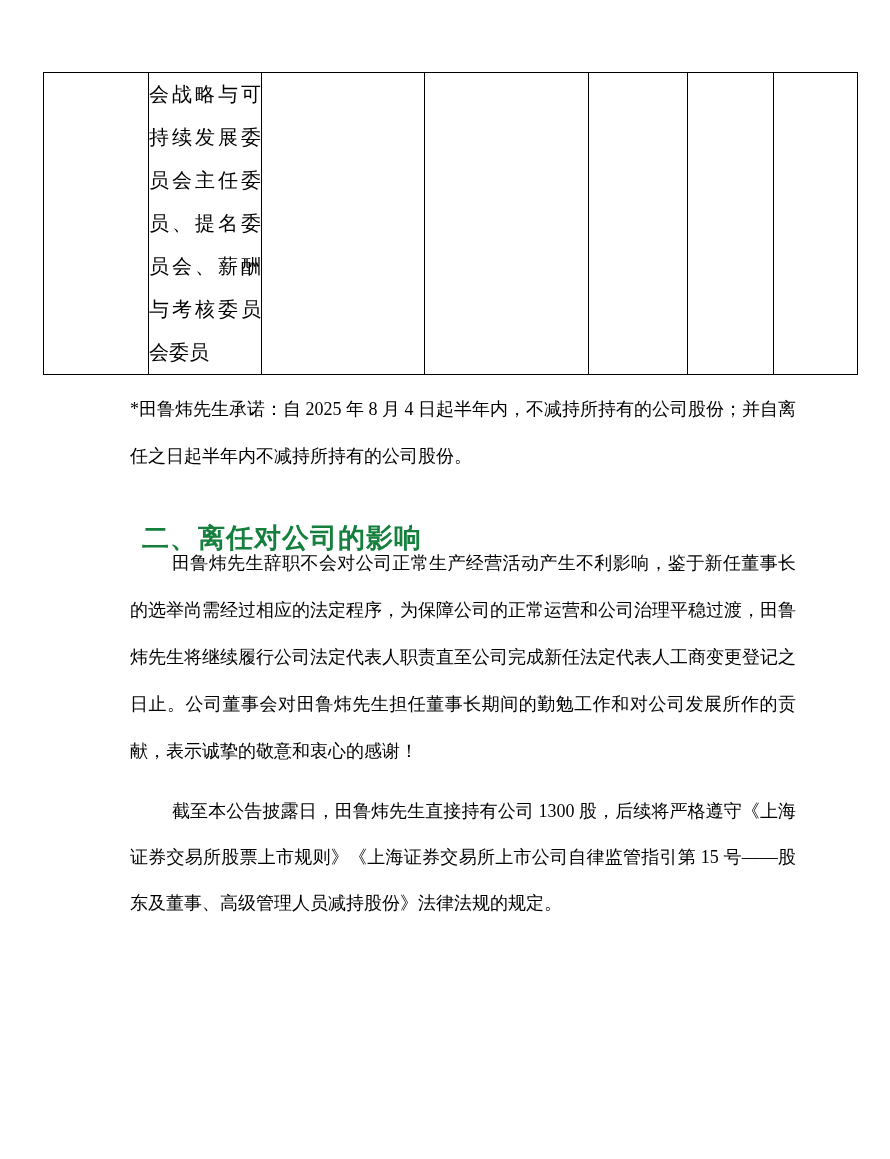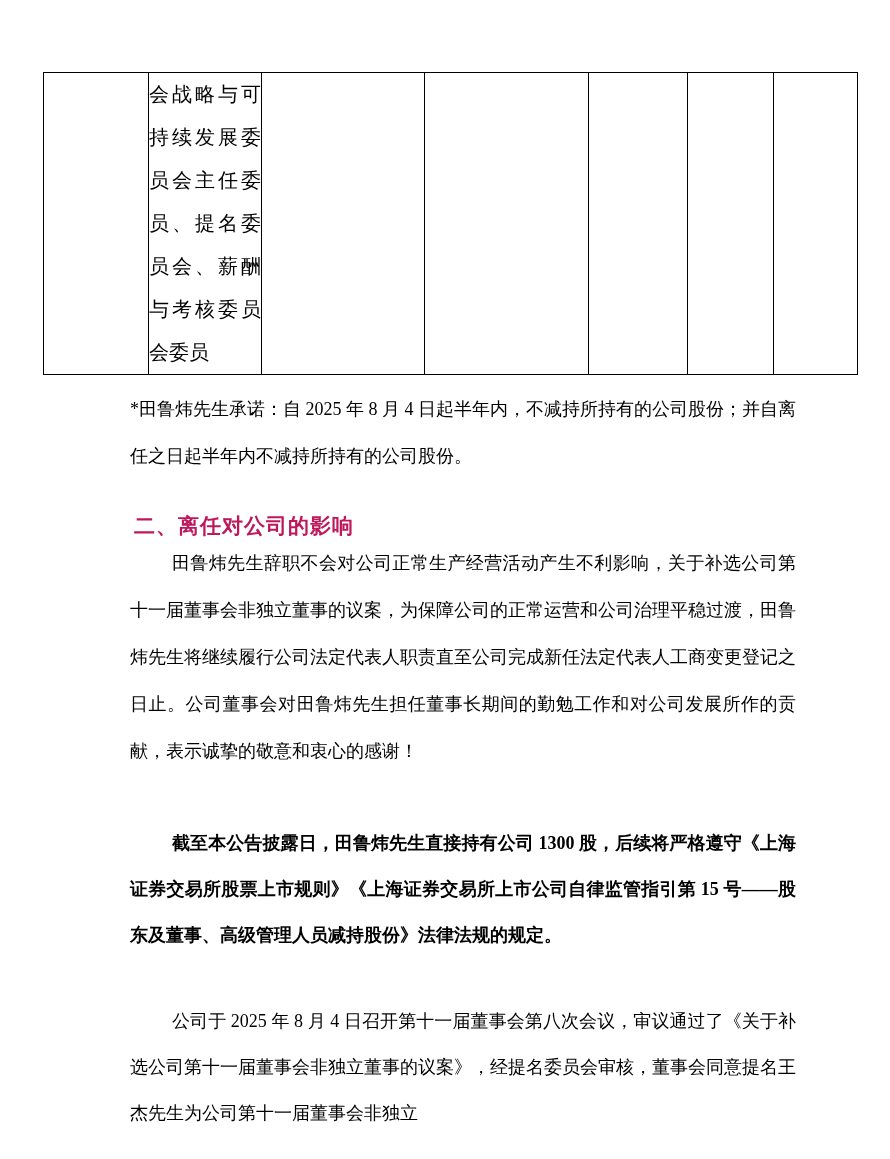--- a/index.html
+++ b/index.html
@@ -60,25 +60,25 @@
     text-align-last: left;
     word-break: break-all;
     color: #000000;
   }
   .indent { text-indent: 42px; }
   .lh46 { line-height: 46px; }
   .heading {
     position: absolute;
     left: 130px;
     width: 666px;
-    margin: 4px;
-    font-size: 21px;
+    margin: 12px;
+    font-size: 27px;
     font-weight: bold;
     font-family: "Liberation Sans", "DejaVu Sans", sans-serif;
-    color: #be185d;
+    color: #15803d;
     letter-spacing: 1px;
   }
   .note-block { }
 </style>
 </head>
 <body>
 
 <div class="page">
 
   <table class="positions">
@@ -101,20 +101,19 @@
       <td></td>
       <td></td>
     </tr>
   </tbody>
     </table>
 
   <p class="para note-block" style="top: 386px;">*田鲁炜先生承诺：自 2025 年 8 月 4 日起半年内，不减持所持有的公司股份；并自离任之日起半年内不减持所持有的公司股份。</p>
 
   <h2 class="heading" style="top: 508px;">二、离任对公司的影响</h2>
 
-  <p class="para indent" style="top: 540px;">田鲁炜先生辞职不会对公司正常生产经营活动产生不利影响，关于补选公司第十一届董事会非独立董事的议案，为保障公司的正常运营和公司治理平稳过渡，田鲁炜先生将继续履行公司法定代表人职责直至公司完成新任法定代表人工商变更登记之日止。公司董事会对田鲁炜先生担任董事长期间的勤勉工作和对公司发展所作的贡献，表示诚挚的敬意和衷心的感谢！</p>
+  <p class="para indent" style="top: 540px;">田鲁炜先生辞职不会对公司正常生产经营活动产生不利影响，鉴于新任董事长的选举尚需经过相应的法定程序，为保障公司的正常运营和公司治理平稳过渡，田鲁炜先生将继续履行公司法定代表人职责直至公司完成新任法定代表人工商变更登记之日止。公司董事会对田鲁炜先生担任董事长期间的勤勉工作和对公司发展所作的贡献，表示诚挚的敬意和衷心的感谢！</p>
 
-  <p class="para indent lh46" style="top: 820px; font-weight: bold;">截至本公告披露日，田鲁炜先生直接持有公司 1300 股，后续将严格遵守《上海证券交易所股票上市规则》《上海证券交易所上市公司自律监管指引第 15 号——股东及董事、高级管理人员减持股份》法律法规的规定。</p>
+  <p class="para indent lh46" style="top: 788px;">截至本公告披露日，田鲁炜先生直接持有公司 1300 股，后续将严格遵守《上海证券交易所股票上市规则》《上海证券交易所上市公司自律监管指引第 15 号——股东及董事、高级管理人员减持股份》法律法规的规定。</p>
 
 
-  <p class="para indent lh46" style="top: 998px;">公司于 2025 年 8 月 4 日召开第十一届董事会第八次会议，审议通过了《关于补选公司第十一届董事会非独立董事的议案》，经提名委员会审核，董事会同意提名王杰先生为公司第十一届董事会非独立</p>
 
 </div>
 
 </body></html>

